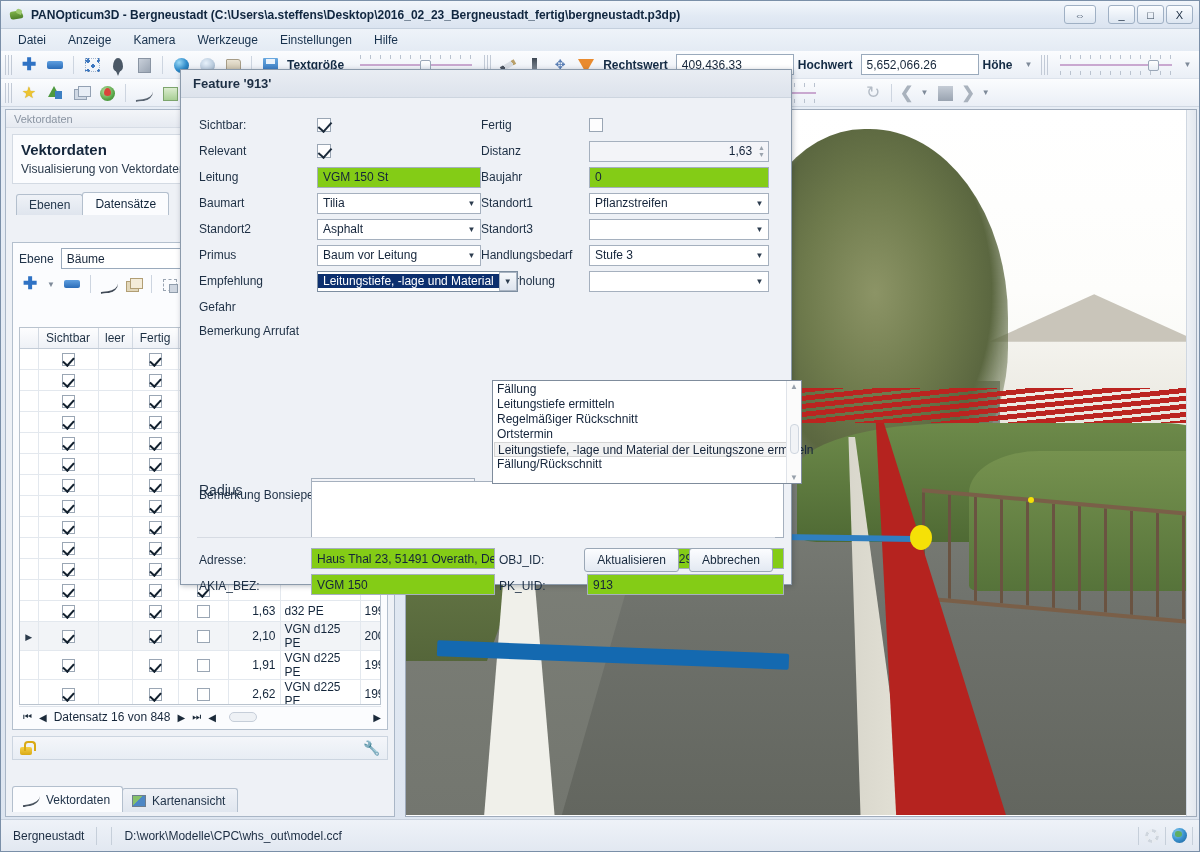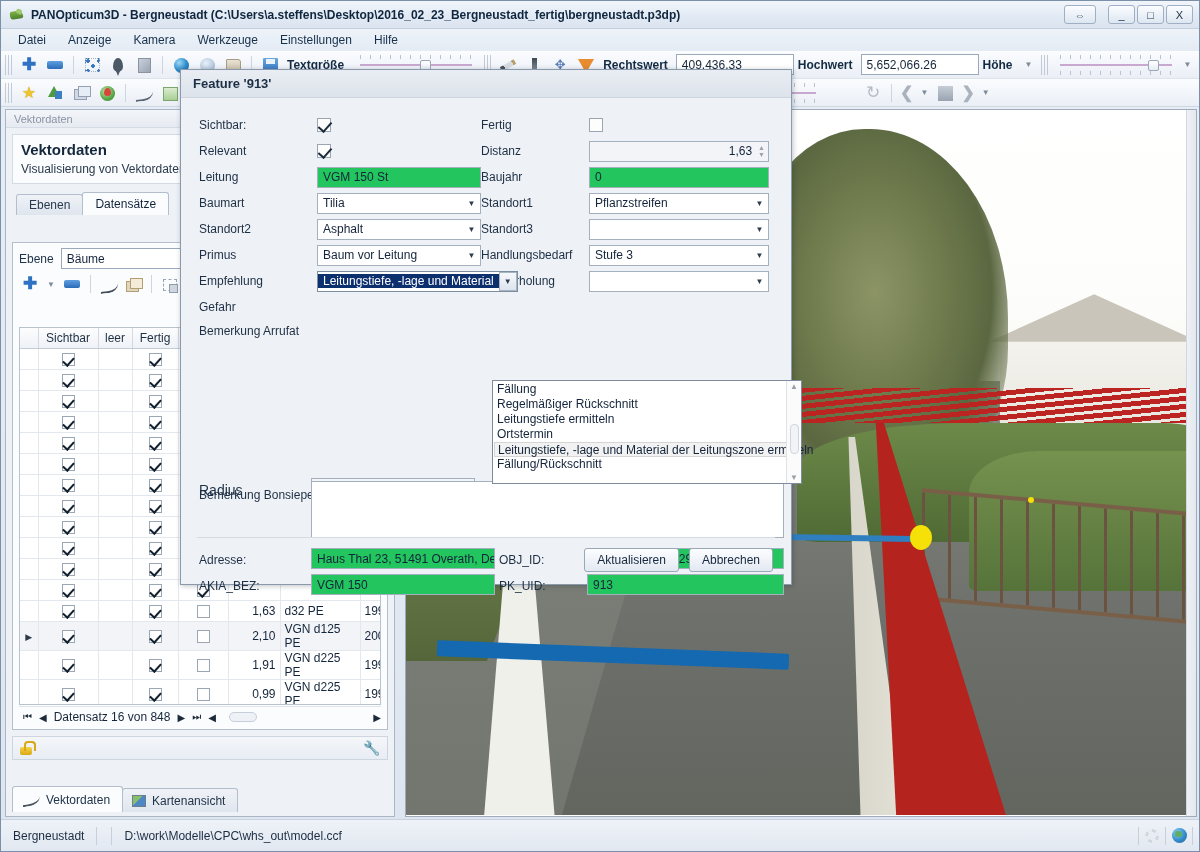--- a/index.html
+++ b/index.html
@@ -343,21 +343,21 @@
     font-size: 13px; font-weight: bold; color: #1d2f44;
   }
   .dlg-body { position: absolute; left: 0; top: 28px; right: 0; bottom: 0; background: #eef1f6; }
   .fgrid { position: absolute; left: 18px; top: 14px; right: 18px; }
   .frow { display: flex; align-items: center; height: 26px; margin-bottom: 0px; }
   .lblL { width: 118px; font-size: 12px; color: #1d2f44; flex: none; }
   .lblR { width: 108px; font-size: 12px; color: #1d2f44; flex: none; }
   .colL { width: 282px; flex: none; display: flex; align-items: center; }
   .colR { width: 288px; flex: none; display: flex; align-items: center; }
   .input {
-    height: 21px; border: 1px solid #a5b0be; background: #22c55e;
+    height: 21px; border: 1px solid #a5b0be; background: #84cc16;
     display: flex; align-items: center; padding: 0 5px; font-size: 12px; color: #14243a;
     width: 100%; overflow: hidden; white-space: nowrap;
   }
   .combo {
     height: 21px; border: 1px solid #a5b0be; background: #fff; width: 100%;
     display: flex; align-items: center; font-size: 12px; color: #14243a; position: relative;
   }
   .combo span.val { padding: 0 5px; flex: 1; overflow: hidden; white-space: nowrap; }
   .combo .caret {
     width: 17px; height: 19px; display: flex; align-items: center; justify-content: center;
@@ -848,21 +848,21 @@
                 <td class="num">1,91</td>
                 <td class="txt">VGN d225 PE</td>
                 <td class="txt">1999</td>
               </tr>
               <tr>
                 <td><span class="rowmark"></span></td>
                 <td><span class="cb on"></span></td>
                 <td></td>
                 <td><span class="cb on"></span></td>
                 <td><span class="cb"></span></td>
-                <td class="num">0,99</td>
+                <td class="num">2,62</td>
                 <td class="txt">VGN d225 PE</td>
                 <td class="txt">1999</td>
               </tr>
             </tbody>
         </table>
       </div>
 
       <div class="gridnav">
         <span class="navarrow">⏮</span>
         <span class="navarrow">◀</span>
@@ -1082,22 +1082,22 @@
       <div class="input" style="position:absolute; left:406px; top:450px; width:197px;">201404091011329879 0937</div>
 
       <div style="position:absolute; left:18px; top:481px; font-size:12px; color:#1d2f44;">AKIA_BEZ:</div>
       <div class="input" style="position:absolute; left:130px; top:476px; width:184px;text-align:right;">VGM 150</div>
       <div style="position:absolute; left:318px; top:481px; font-size:12px; color:#1d2f44;">PK_UID:</div>
       <div class="input" style="position:absolute; left:406px; top:476px; width:197px;">913</div>
 
       <div class="dropdown">
         <div id="dd-list" style="padding:1px 0 0 1px;">
             <div class="dd-item">Fällung</div>
+            <div class="dd-item">Leitungstiefe ermitteln</div>
             <div class="dd-item">Regelmäßiger Rückschnitt</div>
-            <div class="dd-item">Leitungstiefe ermitteln</div>
             <div class="dd-item">Ortstermin</div>
             <div class="dd-item hl">Leitungstiefe, -lage und Material der Leitungszone ermitteln</div>
             <div class="dd-item">Fällung/Rückschnitt</div>
           </div>
         <div class="dd-sb">
           <span>▲</span>
           <span class="thumb2"></span>
           <span>▼</span>
         </div>
       </div>

